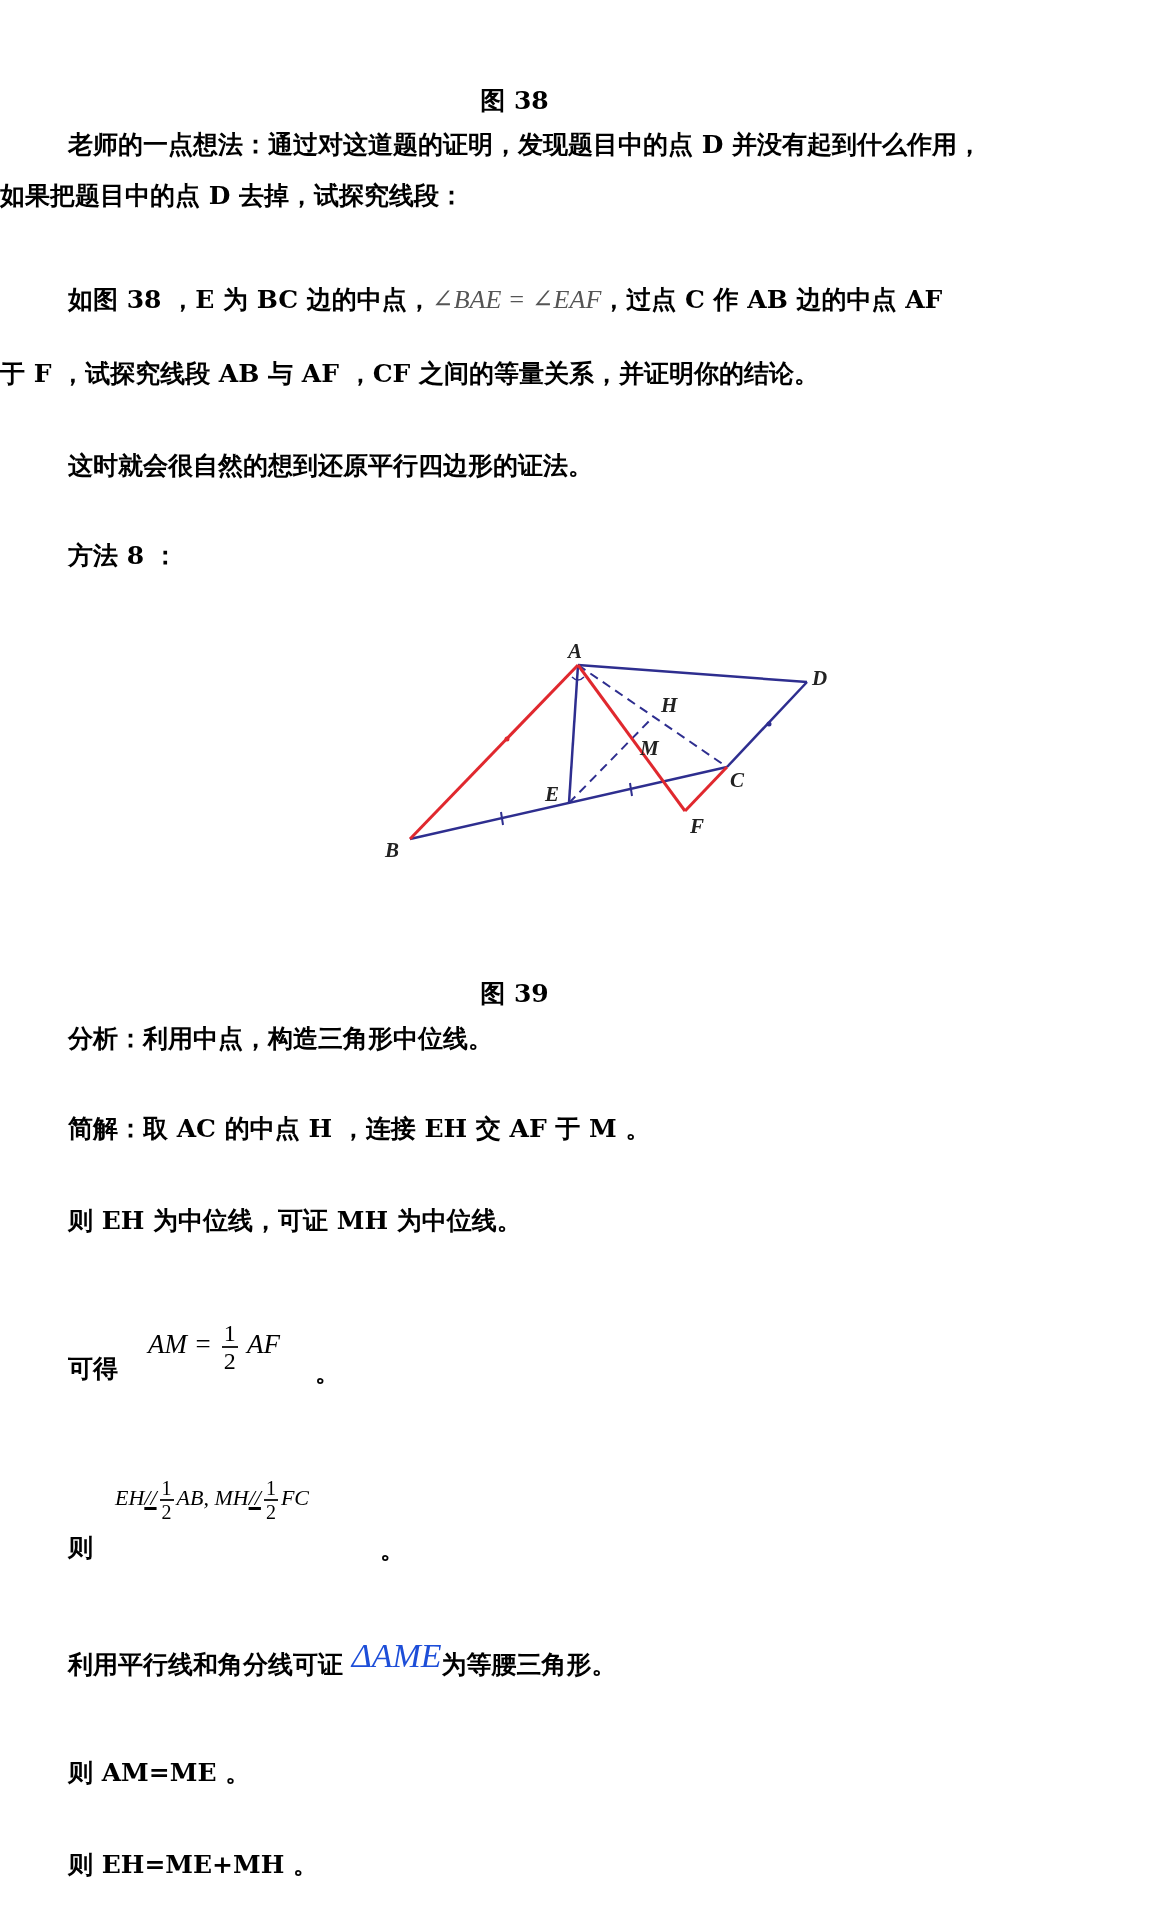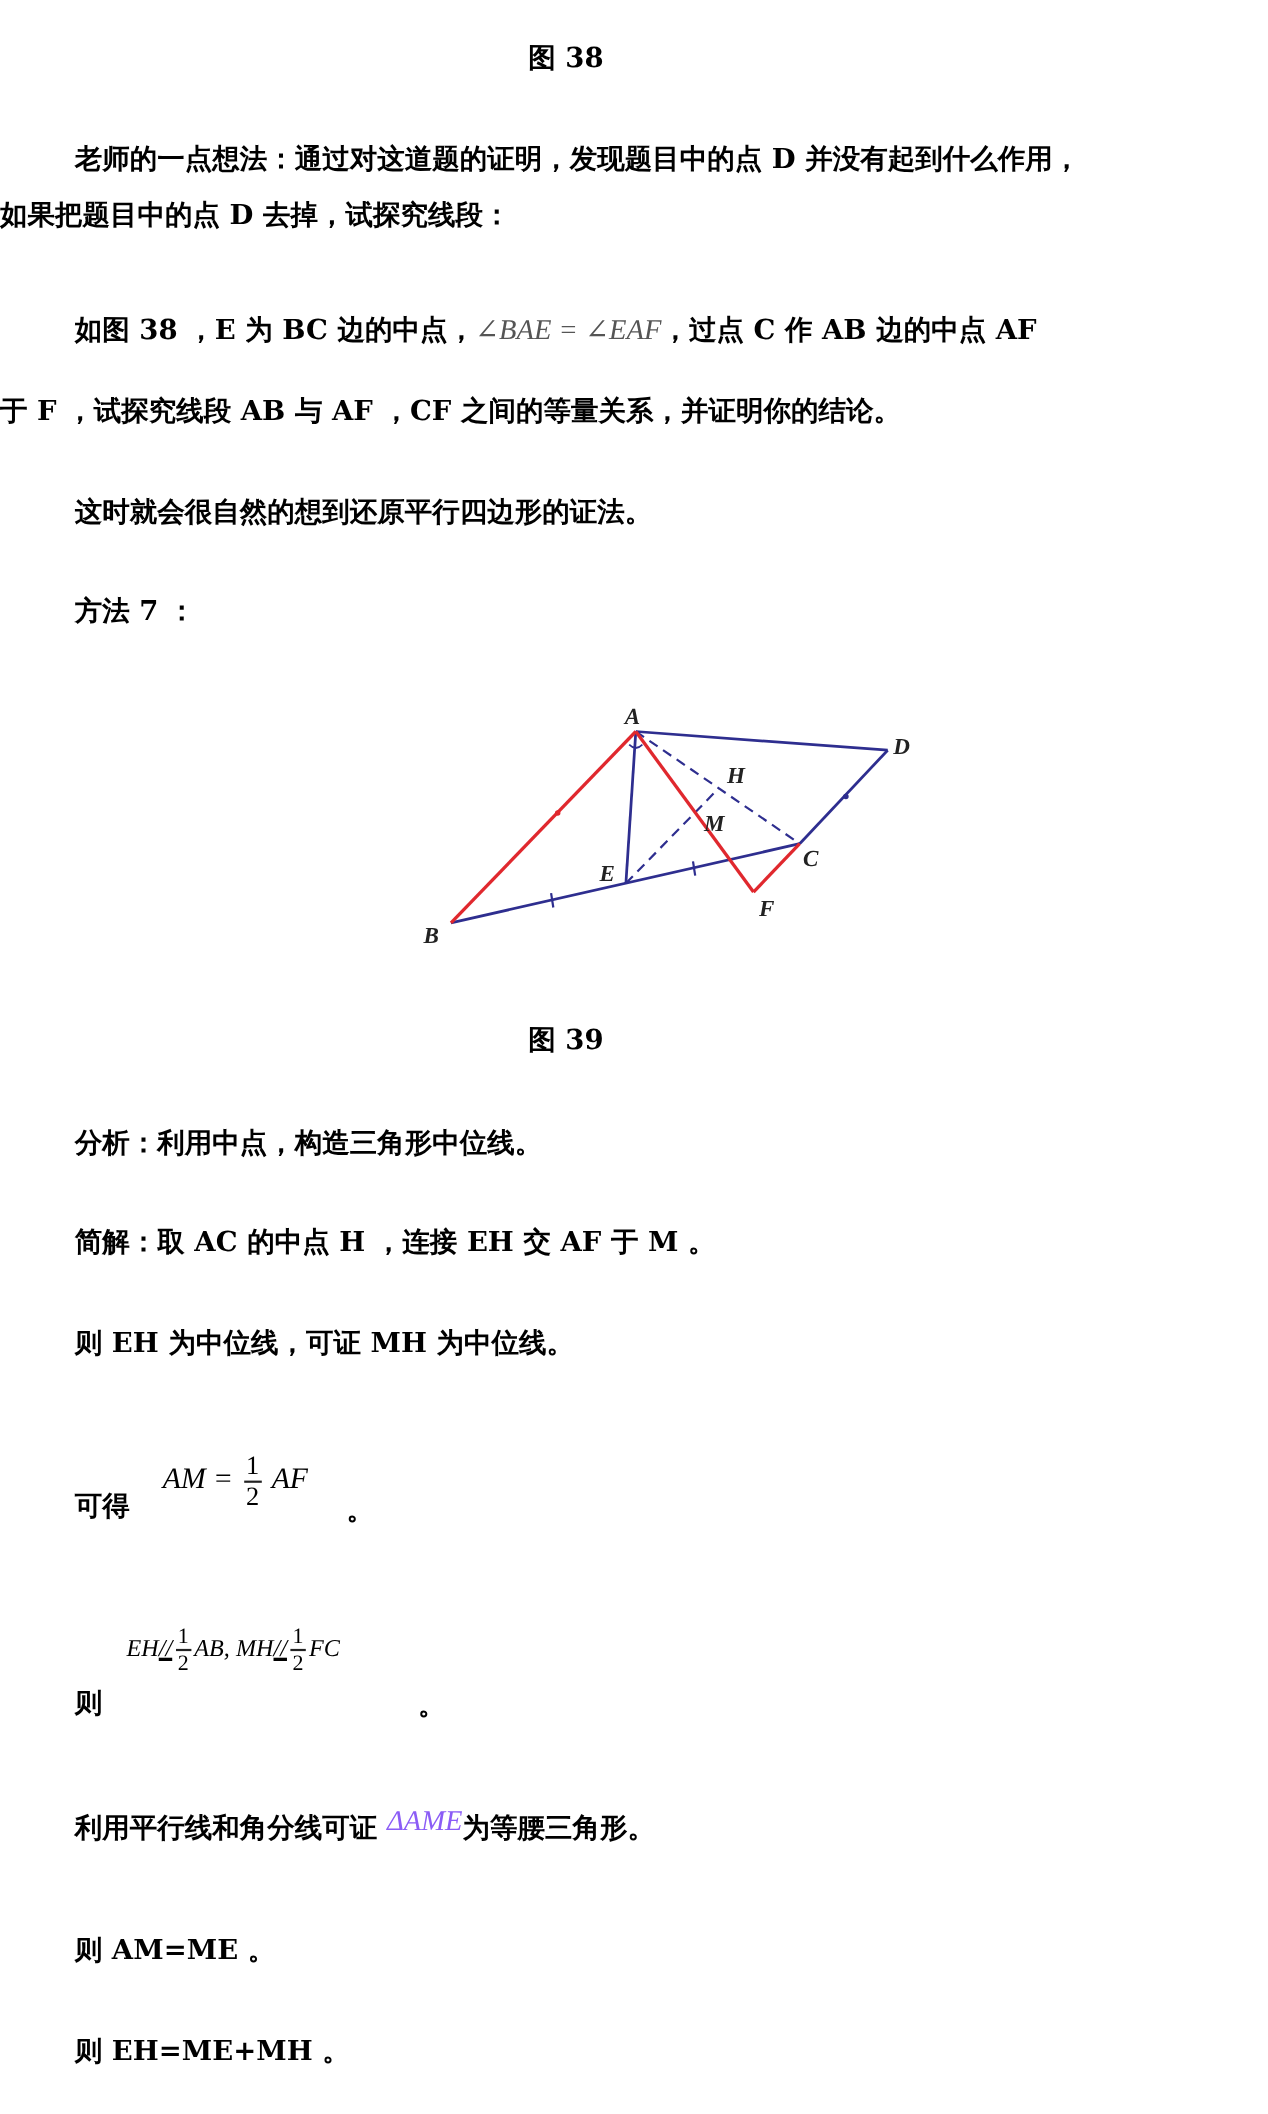--- a/index.html
+++ b/index.html
@@ -1,20 +1,20 @@
 <!DOCTYPE html>
 <html><head>
 <meta charset="utf-8">
 <style>
   html, body { margin:0; padding:0; background:#ffffff; }
   body { width:1153px; height:1922px; position:relative; overflow:hidden;
          font-family:"DejaVu Serif", "Liberation Serif", serif; color:#000; }
   .t { position:absolute; font-size:25px; line-height:30px; white-space:nowrap;
        font-weight:bold; letter-spacing:0px; }
-  .caption { left:0; width:1029px; text-align:center; }
+  .caption { left:0; width:1029px; text-align:center;margin-top:48px; }
   .math { font-family:"Liberation Serif", "DejaVu Serif", serif; font-style:italic;
           font-weight:normal; color:#000000; }
   .frac { display:inline-block; vertical-align:middle; text-align:center; margin:0 3px; }
   .frac .num, .frac .den { display:block; font-style:normal; font-size:24px; line-height:26px; }
   .frac .num { border-bottom:2px solid #222; padding:0 2px; }
   .ml { position:absolute; }
   svg text { font-family:"Liberation Serif", "DejaVu Serif", serif; font-style:italic; font-weight:bold; }
 </style>
 </head>
 <body>
@@ -24,21 +24,21 @@
 <div class="t" style="left:68px; top:130px;">老师的一点想法：通过对这道题的证明，发现题目中的点 D 并没有起到什么作用，</div>
 <div class="t" style="left:0px; top:181px;">如果把题目中的点 D 去掉，试探究线段：</div>
 
 <div class="t" style="left:68px; top:285px;">
   <span>如图 38 ，E 为 BC 边的中点，</span><span class="math" style="font-size:26px; color:#555;">∠BAE = ∠EAF</span><span>，过点 C 作 AB 边的中点 AF</span>
 </div>
 <div class="t" style="left:0px; top:359px;">于 F ，试探究线段 AB 与 AF ，CF 之间的等量关系，并证明你的结论。</div>
 
 <div class="t" style="left:68px; top:451px;">这时就会很自然的想到还原平行四边形的证法。</div>
 
-<div class="t" style="left:68px; top:541px;">方法 7 ：</div>
+<div class="t" style="left:68px; top:541px;">方法 8 ：</div>
 
 <svg style="position:absolute; left:380px; top:630px;" width="460" height="240" viewBox="380 630 460 240">
 
   <g stroke="#2e2e8f" stroke-width="2.5" fill="none">
     <line x1="578" y1="665" x2="807" y2="682"></line>
     <line x1="807" y1="682" x2="727" y2="767"></line>
     <line x1="410" y1="839" x2="727" y2="767"></line>
     <line x1="578" y1="665" x2="569" y2="803"></line>
   </g>
 
@@ -92,17 +92,17 @@
 <div class="t" style="left:315px; top:1358px;">。</div>
 
 <div class="ml math" style="left:115px; top:1470px; font-size:22px; line-height:56px;">
   <span>EH</span><span style="text-decoration:underline; text-decoration-thickness:3px;">//</span><span class="frac"><span class="num" style="font-size:20px;line-height:22px;">1</span><span class="den" style="font-size:20px;line-height:22px;">2</span></span><span>AB, MH</span><span style="text-decoration:underline; text-decoration-thickness:3px;">//</span><span class="frac"><span class="num" style="font-size:20px;line-height:22px;">1</span><span class="den" style="font-size:20px;line-height:22px;">2</span></span><span>FC</span>
 </div>
 <div class="t" style="left:68px; top:1533px;">则</div>
 <div class="t" style="left:380px; top:1535px;">。</div>
 
 <div class="t" style="left:68px; top:1647px;">
   <span>利用平行线和角分线可证</span>
-  <span class="math" style="font-size:26px; position:relative; top:-6px; color:#8b5cf6;">ΔAME</span><span>为等腰三角形。</span>
+  <span class="math" style="font-size:34px; position:relative; top:-6px; color:#1d4ed8;">ΔAME</span><span>为等腰三角形。</span>
 </div>
 
 <div class="t" style="left:68px; top:1758px;">则 AM=ME 。</div>
 <div class="t" style="left:68px; top:1850px;">则 EH=ME+MH 。</div>
 
 </body></html>

